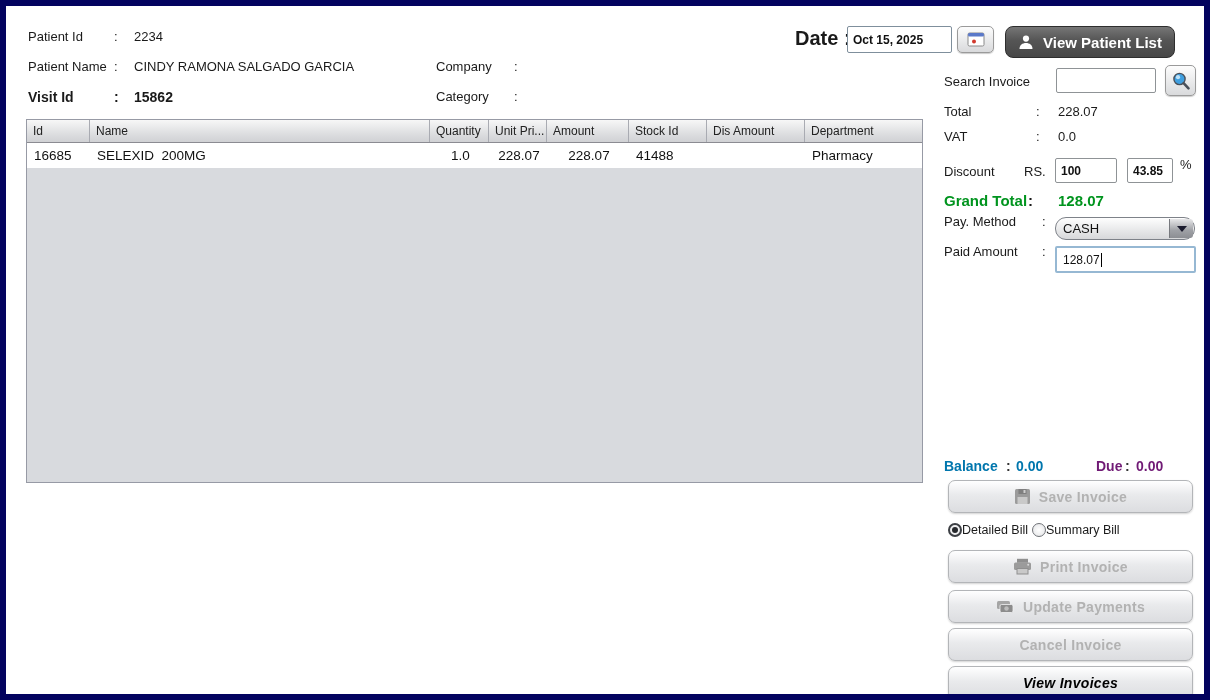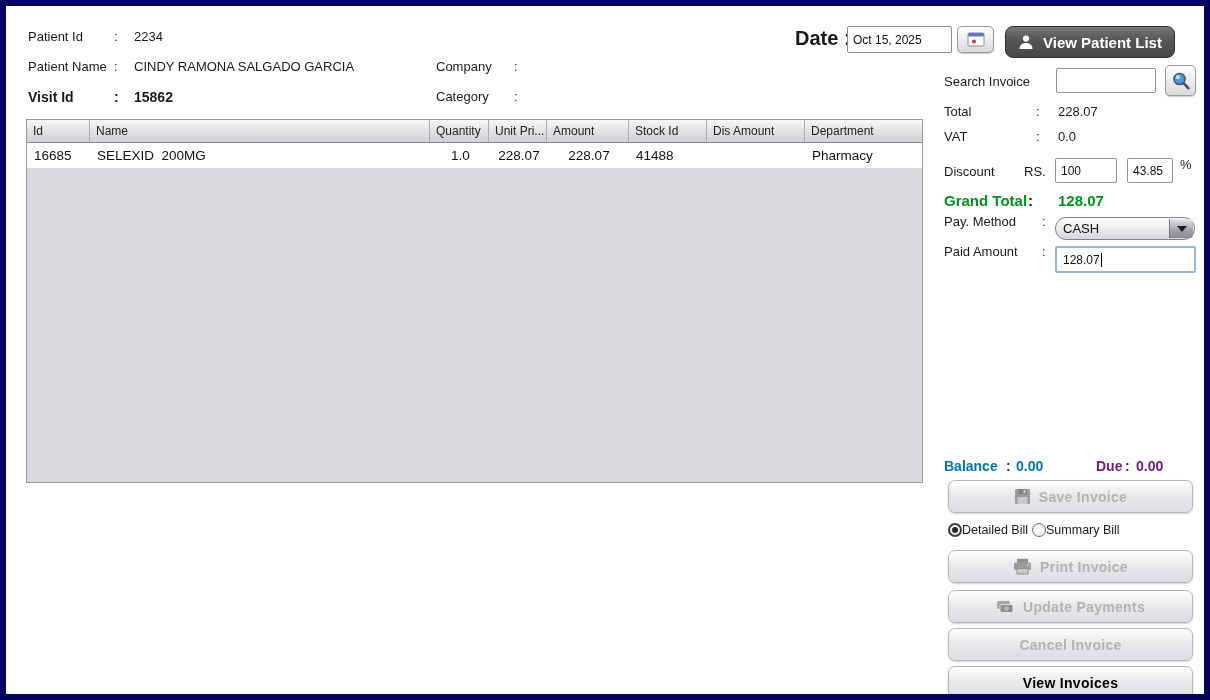--- a/index.html
+++ b/index.html
@@ -5,21 +5,21 @@
   html,body{margin:0;padding:0;background:#fff;}
   .window{
     position:relative;width:1210px;height:700px;box-sizing:border-box;
     border:6px solid #03035f;background:#ffffff;overflow:hidden;
     font-family:"Liberation Sans", sans-serif;color:#1a1a1a;
   }
   .t{position:absolute;font-size:13px;white-space:pre;}
   .bold{font-weight:bold;}
   .field{
     position:absolute;box-sizing:border-box;border:1px solid #8f9396;border-radius:2px;
-    background:#fff;font-family:"Liberation Sans", sans-serif;font-size:12px;padding:8px 5px;color:#111;
+    background:#fff;font-family:"Liberation Sans", sans-serif;font-size:12px;padding:8px 5px;color:#111;font-weight:bold;
   }
   
   .dark-btn{
     position:absolute;display:flex;align-items:center;justify-content:center;gap:9px;
     background:linear-gradient(#767676,#555 45%,#474747);border:1px solid #2e2e2e;border-radius:8px;
     color:#fff;font-weight:bold;font-size:15px;cursor:pointer;
   }
   .icon-btn{
     position:absolute;box-sizing:border-box;border:1px solid #9a9a9a;border-radius:5px;
     background:linear-gradient(#fdfdfd,#d9dadc);display:flex;align-items:center;justify-content:center;
@@ -39,21 +39,21 @@
   .td.num{text-align:center;padding-right:5px;}
   
   .btn{
     position:absolute;left:942px;width:245px;height:33px;box-sizing:border-box;
     border:1px solid #b3b5b8;border-radius:7px;
     background:linear-gradient(#ffffff,#e9eaec 45%,#dcdde0);
     box-shadow:0 1px 2px rgba(0,0,0,.18);
     display:flex;align-items:center;justify-content:center;gap:8px;
     font-size:14px;font-weight:bold;color:#b2b2b2;letter-spacing:.3px;cursor:default;
   }
-  .btn.enabled{color:#000;cursor:pointer;}
+  .btn.enabled{color:#000;cursor:pointer;font-style:italic;}
   .combo{
     position:absolute;left:1049px;top:211px;width:140px;height:23px;box-sizing:border-box;
     border:1px solid #7e8289;border-radius:11px;background:linear-gradient(#fefefe,#d7d8da);
     font-size:13px;color:#111;display:flex;align-items:center;padding-left:7px;cursor:pointer;
   }
   .combo-arrow{
     position:absolute;right:1px;top:1px;bottom:1px;width:23px;border-left:1px solid #77797e;
     border-radius:0 3px 3px 0;background:linear-gradient(#e7e7e9,#9fa1a6 60%,#8c8e93);
     display:flex;align-items:center;justify-content:center;
   }

